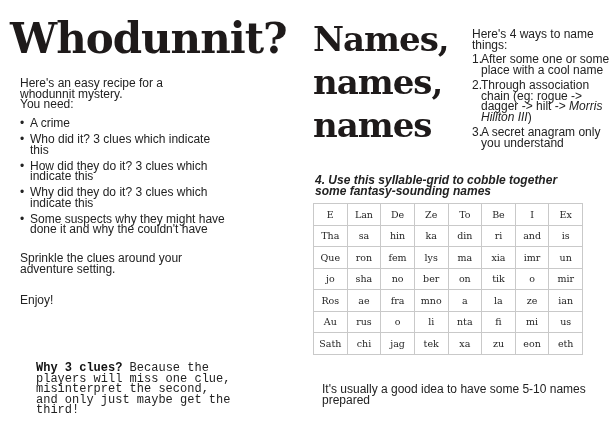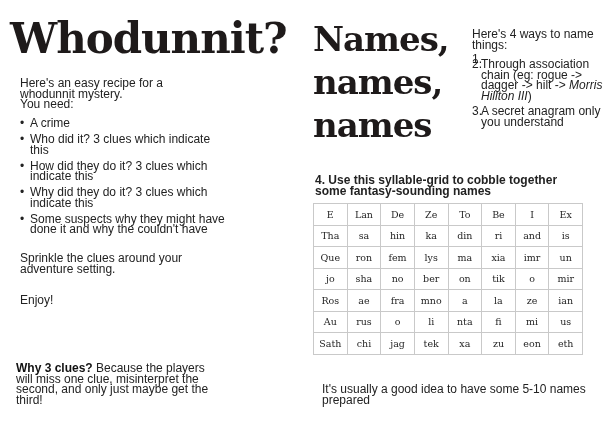--- a/index.html
+++ b/index.html
@@ -68,21 +68,21 @@
       padding-left: 10px;
       margin-bottom: 5.5px;
     }
     .needs-list li .bullet {
       position: absolute;
       left: 0;
       top: 0;
     }
     .sprinkle { left: 20px; top: 253px; width: 200px; }
     .enjoy { left: 20px; top: 295px; }
-    .why { left: 16px; top: 363px; width: 200px; }
+    .why { left: 36px; top: 363px; width: 200px; font-family: Liberation Mono, monospace; }
     .why b { font-weight: bold; color: #111; }
 
     .ways-intro { left: 172px; top: 29px; width: 138px; }
     .ways-list {
       position: absolute;
       left: 172px;
       top: 54px;
       width: 140px;
       margin: 0;
       padding: 0;
@@ -166,32 +166,33 @@
     <span>Names,</span><br>
     <span>names,</span><br>
     <span>names</span>
   </h1>
 
   <p class="p body-text ways-intro">Here's 4 ways to name things:</p>
 
   <ol class="ways-list body-text">
     <li>
       <span class="num">1.</span>
+      <span>After some one or some place with a cool name</span>
     </li>
     <li>
       <span class="num">2.</span>
       <span>Through association chain (eg: rogue -&gt; dagger -&gt; hilt -&gt; </span><em>Morris Hillton III</em><span>)</span>
     </li>
     <li>
       <span class="num">3.</span>
       <span>A secret anagram only you understand</span>
     </li>
   </ol>
 
-  <p class="p body-text grid-intro" style="font-weight:bold;">4. Use this syllable-grid to cobble together some fantasy-sounding names</p>
+  <p class="p body-text grid-intro" style="font-weight:bold;font-style:italic;">4. Use this syllable-grid to cobble together some fantasy-sounding names</p>
 
   <table class="syllable-grid">
     <tbody id="grid-body">
         <tr>
           <td>E</td>
           <td>Lan</td>
           <td>De</td>
           <td>Ze</td>
           <td>To</td>
           <td>Be</td>

